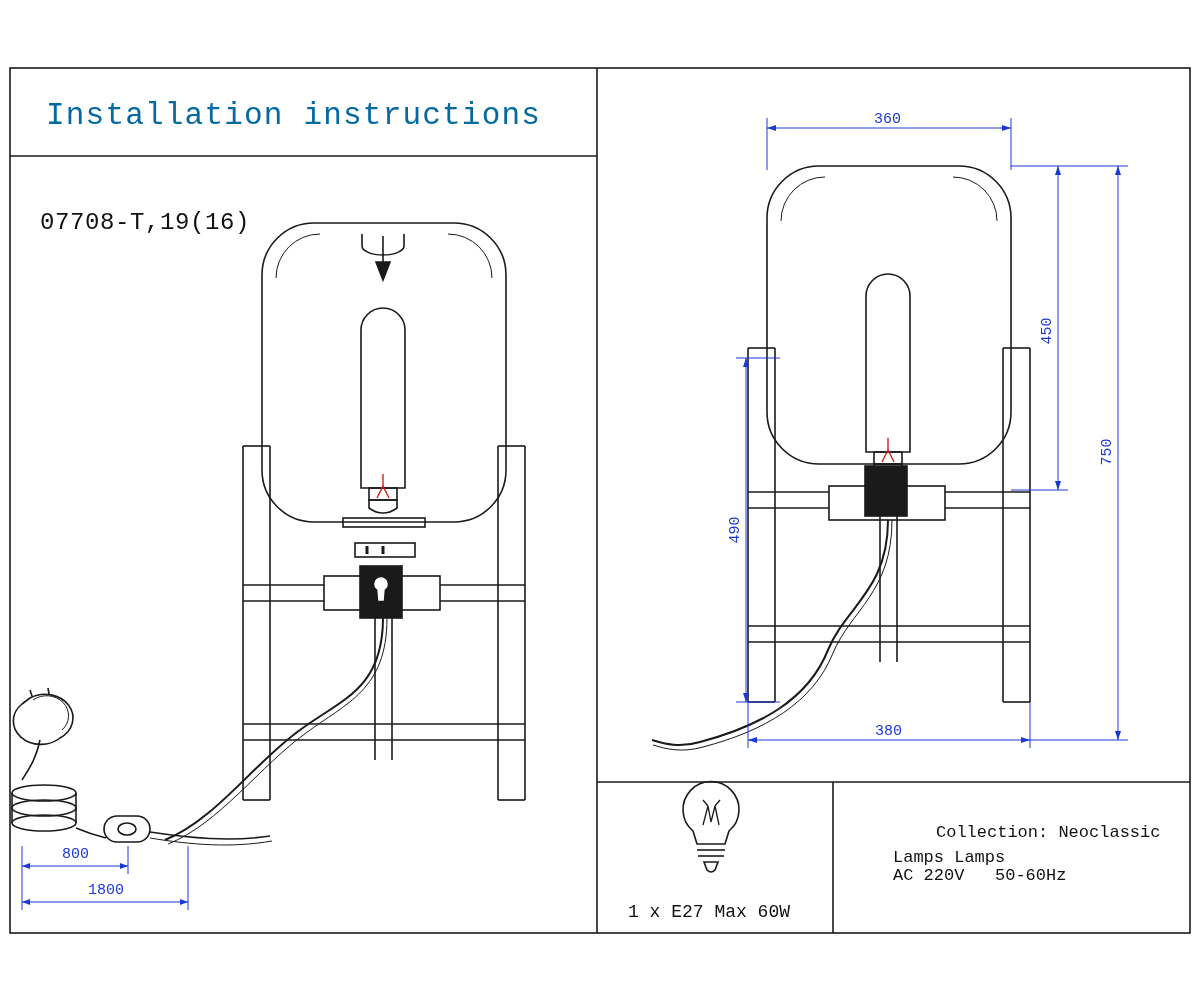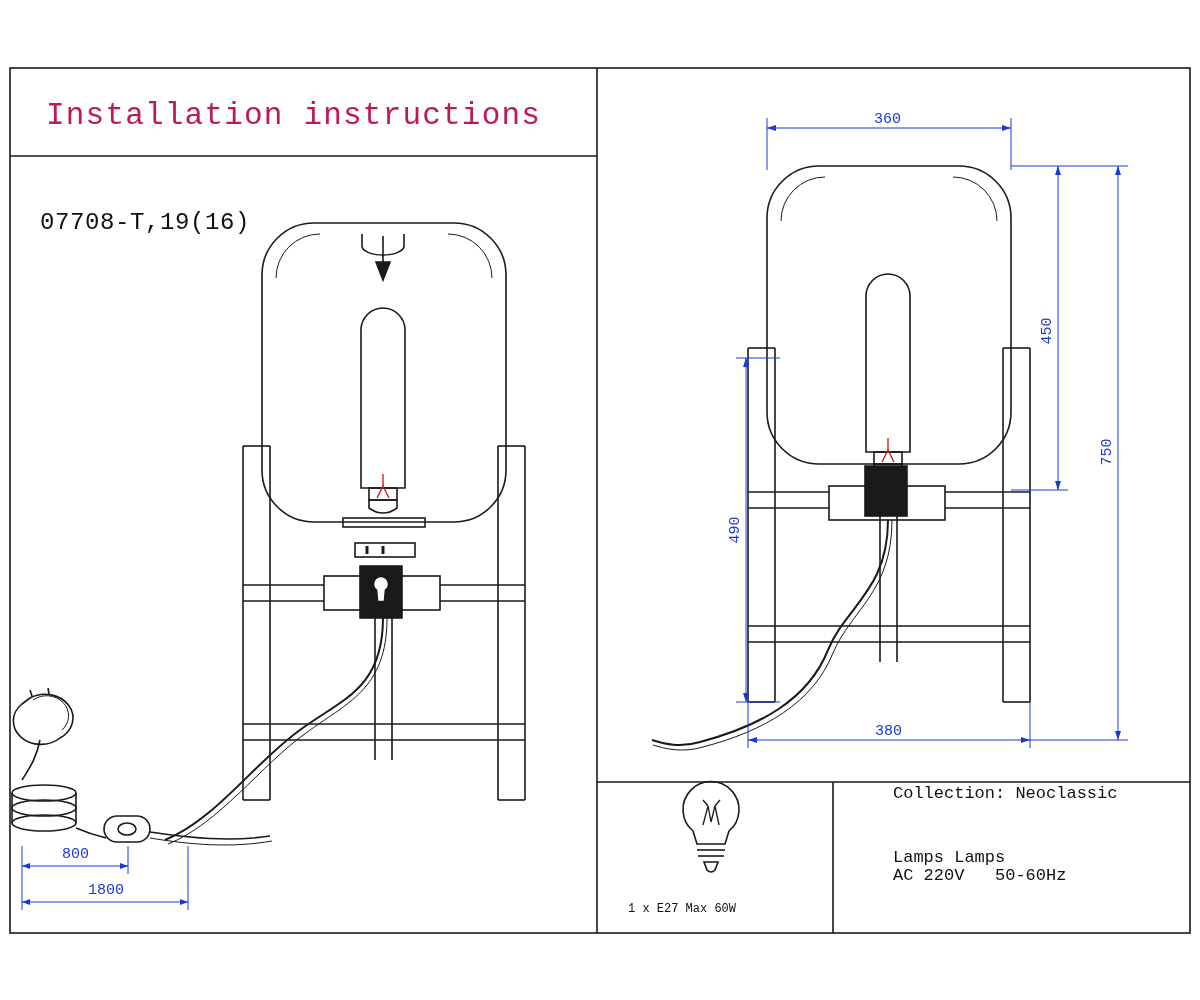--- a/index.html
+++ b/index.html
@@ -30,41 +30,41 @@
   }
   .txt {
     position: absolute;
     white-space: pre;
   }
   #title-text {
     left: 46px;
     top: 98px;
     font-size: 31px;
     letter-spacing: 1.2px;
-    color: #be185d;
+    color: #0369a1;
   }
   #model-text {
     left: 40px;
     top: 209px;
     font-size: 24px;
     letter-spacing: 0.6px;
     color: #111;
   }
   #bulb-spec-text {
     left: 628px;
     top: 902px;
-    font-size: 12px;
+    font-size: 18px;
     color: #111;
   }
   .spec-line {
     left: 893px;
     font-size: 17px;
     color: #111;
   }
-  #spec-line-0 { top: 784px; }
+  #spec-line-0 { top: 823px; margin-left: 43px; }
   #spec-line-1 { top: 848px; }
   #spec-line-2 { top: 866px; }
   .dim {
     fill: #1a38d8;
     font-family: "Liberation Mono", monospace;
     font-size: 15px;
   }
 </style>
 </head>
 <body>

